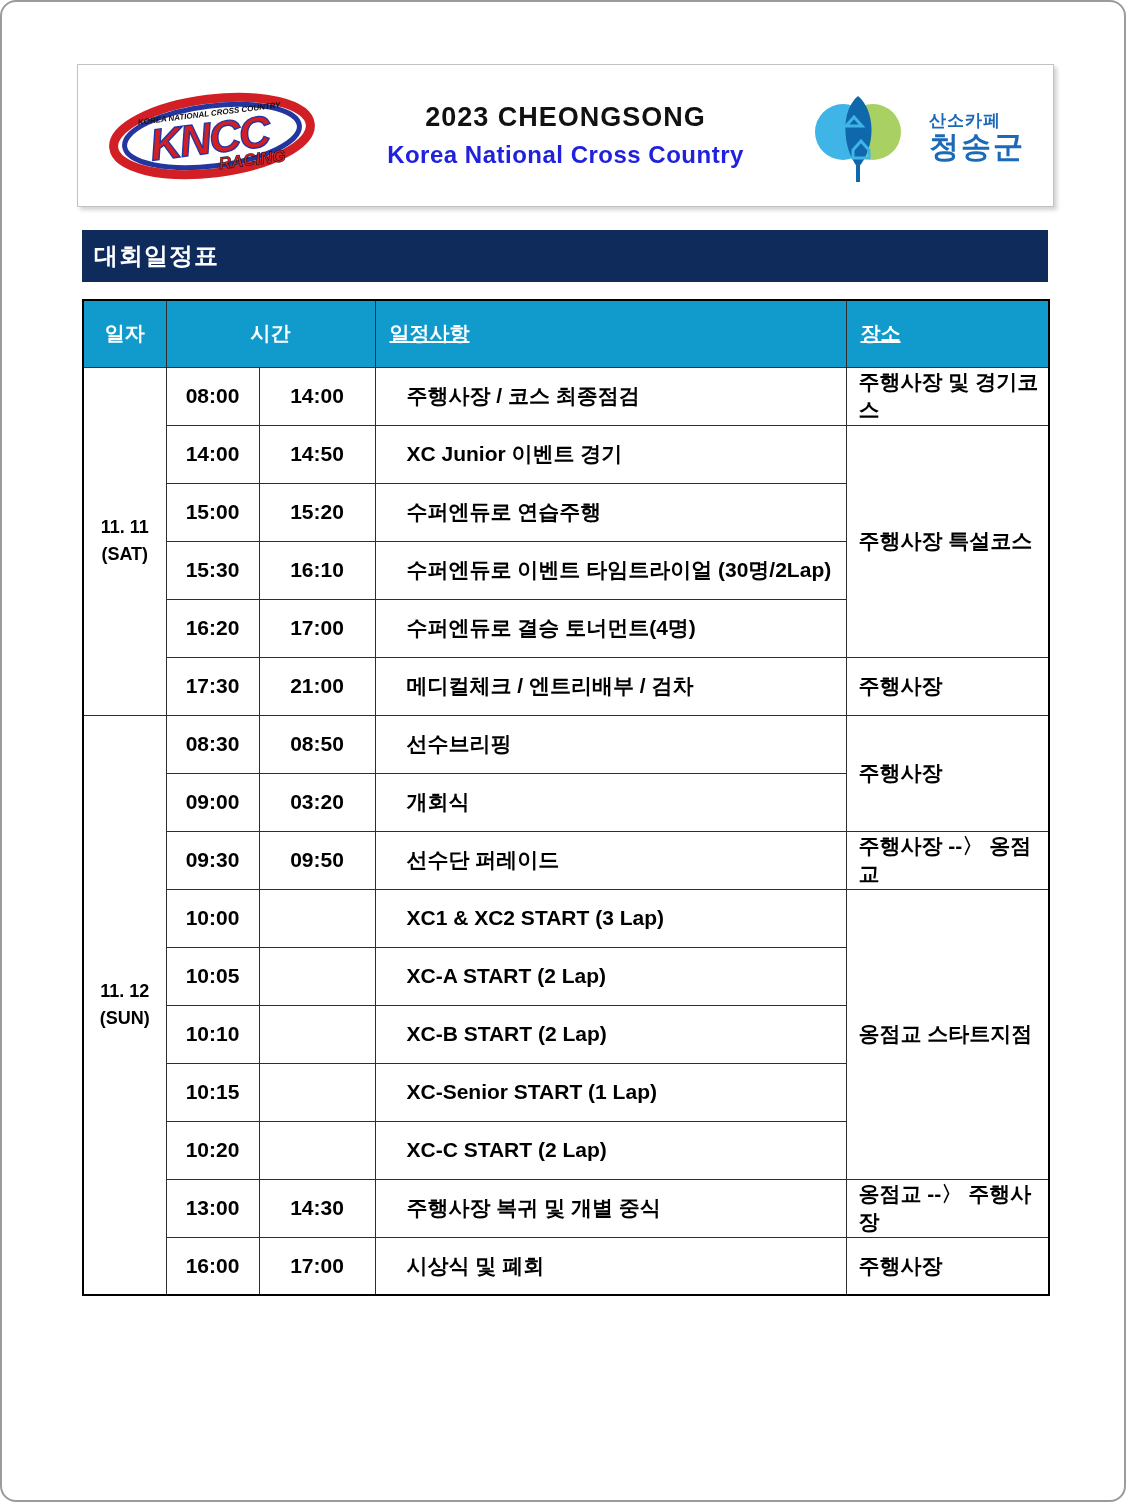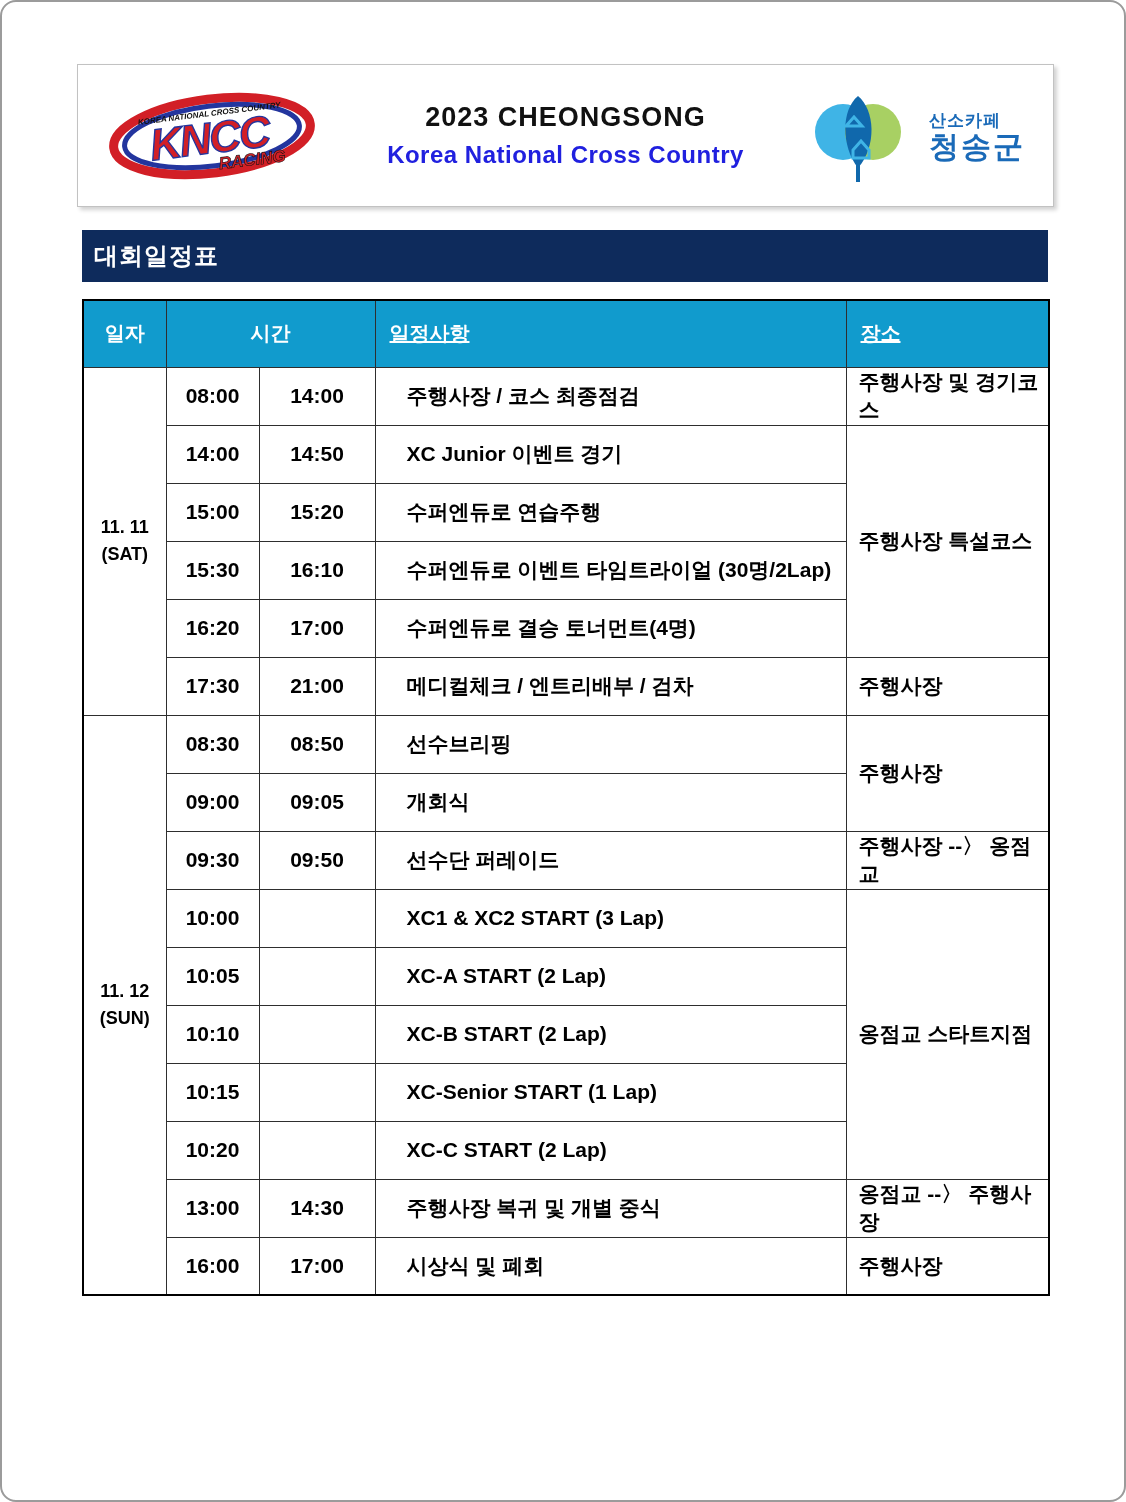--- a/index.html
+++ b/index.html
@@ -190,21 +190,21 @@
           <div>11. 12</div>
           <div>(SUN)</div>
         </td>
         <td class="c-time">08:30</td>
         <td class="c-time">08:50</td>
         <td class="c-event">선수브리핑</td>
         <td class="c-loc" rowspan="2">주행사장</td>
       </tr>
       <tr class="data-row">
         <td class="c-time">09:00</td>
-        <td class="c-time">09:05</td>
+        <td class="c-time">03:20</td>
         <td class="c-event">개회식</td>
       </tr>
       <tr class="data-row">
         <td class="c-time">09:30</td>
         <td class="c-time">09:50</td>
         <td class="c-event">선수단 퍼레이드</td>
         <td class="c-loc">주행사장 --〉 옹점교</td>
       </tr>
       <tr class="data-row">
         <td class="c-time">10:00</td>

